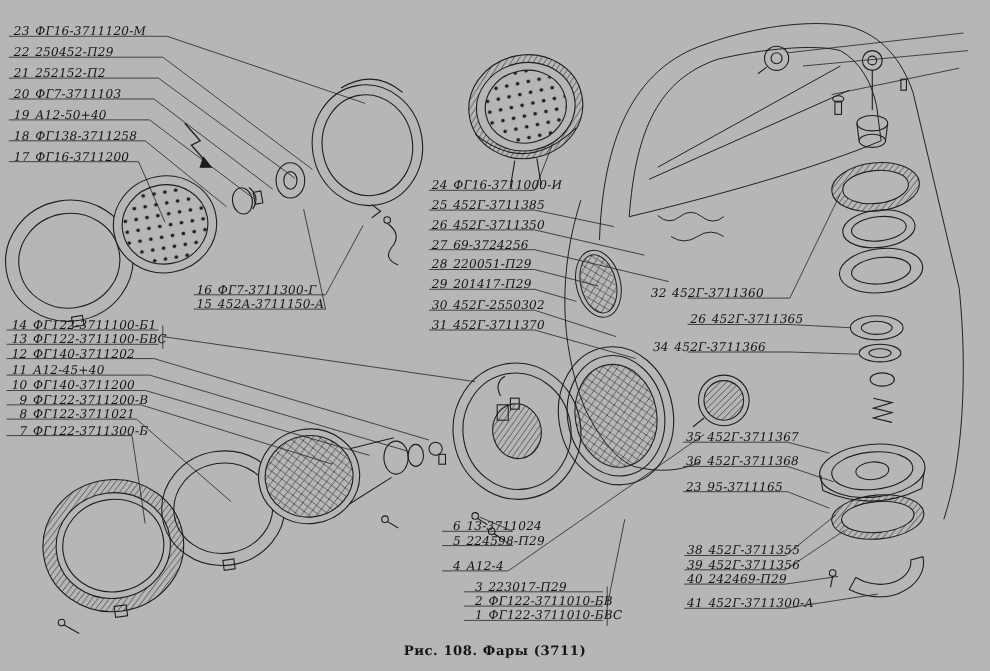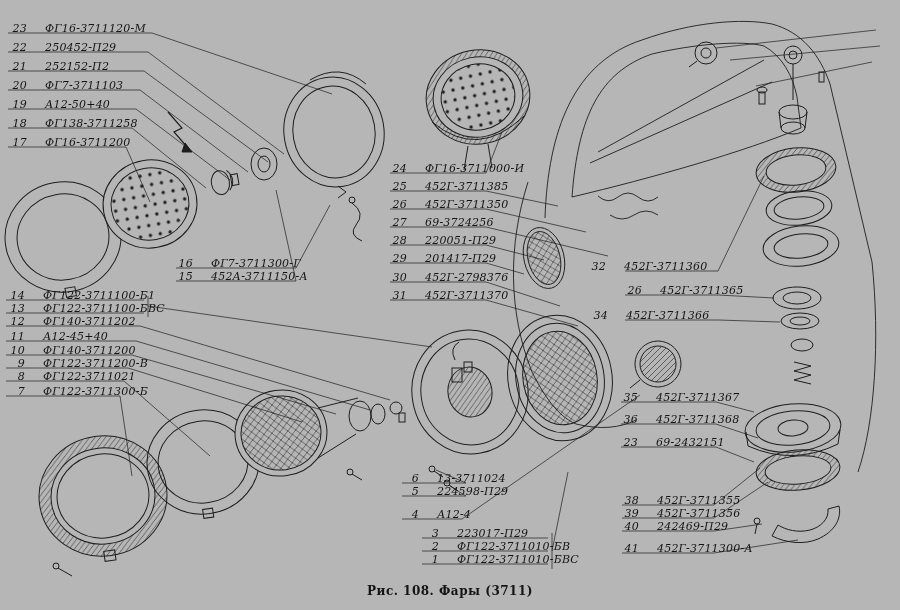--- a/index.html
+++ b/index.html
@@ -1,21 +1,21 @@
 <!DOCTYPE html>
 <html><head>
 <meta charset="utf-8">
 <style>
   html,body{margin:0;padding:0;}
   body{width:900px;height:610px;position:relative;overflow:hidden;
        background:#b6b6b6;font-family:"DejaVu Serif",serif;}
   #stage{position:absolute;left:0;top:0;width:900px;height:610px;}
   svg.art{position:absolute;left:0;top:0;}
   .lbl{position:absolute;display:flex;white-space:nowrap;
-       font:italic 11px "DejaVu Serif",serif;color:#141414;letter-spacing:.2px;gap:13px;}
+       font:italic 11px "DejaVu Serif",serif;color:#141414;letter-spacing:.2px;}
   .lbl .n{min-width:15px;text-align:right;margin-right:5px;}
   .caption{position:absolute;left:0;right:0;top:584px;text-align:center;
        font:bold 12px "DejaVu Serif",serif;color:#141414;letter-spacing:.5px;}
 </style>
 </head>
 <body>
 
 <div id="stage">
 
 <svg class="art" width="900" height="610" viewBox="0 0 900 610">
@@ -327,21 +327,21 @@
 <div class="lbl" style="left:392px;top:234px">
       <span class="n">28</span>
       <span class="c">220051-П29</span>
     </div>
 <div class="lbl" style="left:392px;top:252px">
       <span class="n">29</span>
       <span class="c">201417-П29</span>
     </div>
 <div class="lbl" style="left:392px;top:271px">
       <span class="n">30</span>
-      <span class="c">452Г-2798376</span>
+      <span class="c">452Г-2550302</span>
     </div>
 <div class="lbl" style="left:392px;top:289px">
       <span class="n">31</span>
       <span class="c">452Г-3711370</span>
     </div>
 
 <div class="lbl" style="left:591px;top:260px">
       <span class="n">32</span>
       <span class="c">452Г-3711360</span>
     </div>
@@ -357,21 +357,21 @@
 <div class="lbl" style="left:623px;top:391px">
       <span class="n">35</span>
       <span class="c">452Г-3711367</span>
     </div>
 <div class="lbl" style="left:623px;top:413px">
       <span class="n">36</span>
       <span class="c">452Г-3711368</span>
     </div>
 <div class="lbl" style="left:623px;top:436px">
       <span class="n">23</span>
-      <span class="c">69-2432151</span>
+      <span class="c">95-3711165</span>
     </div>
 
 <div class="lbl" style="left:404px;top:472px">
       <span class="n">6</span>
       <span class="c">13-3711024</span>
     </div>
 <div class="lbl" style="left:404px;top:485px">
       <span class="n">5</span>
       <span class="c">224598-П29</span>
     </div>

